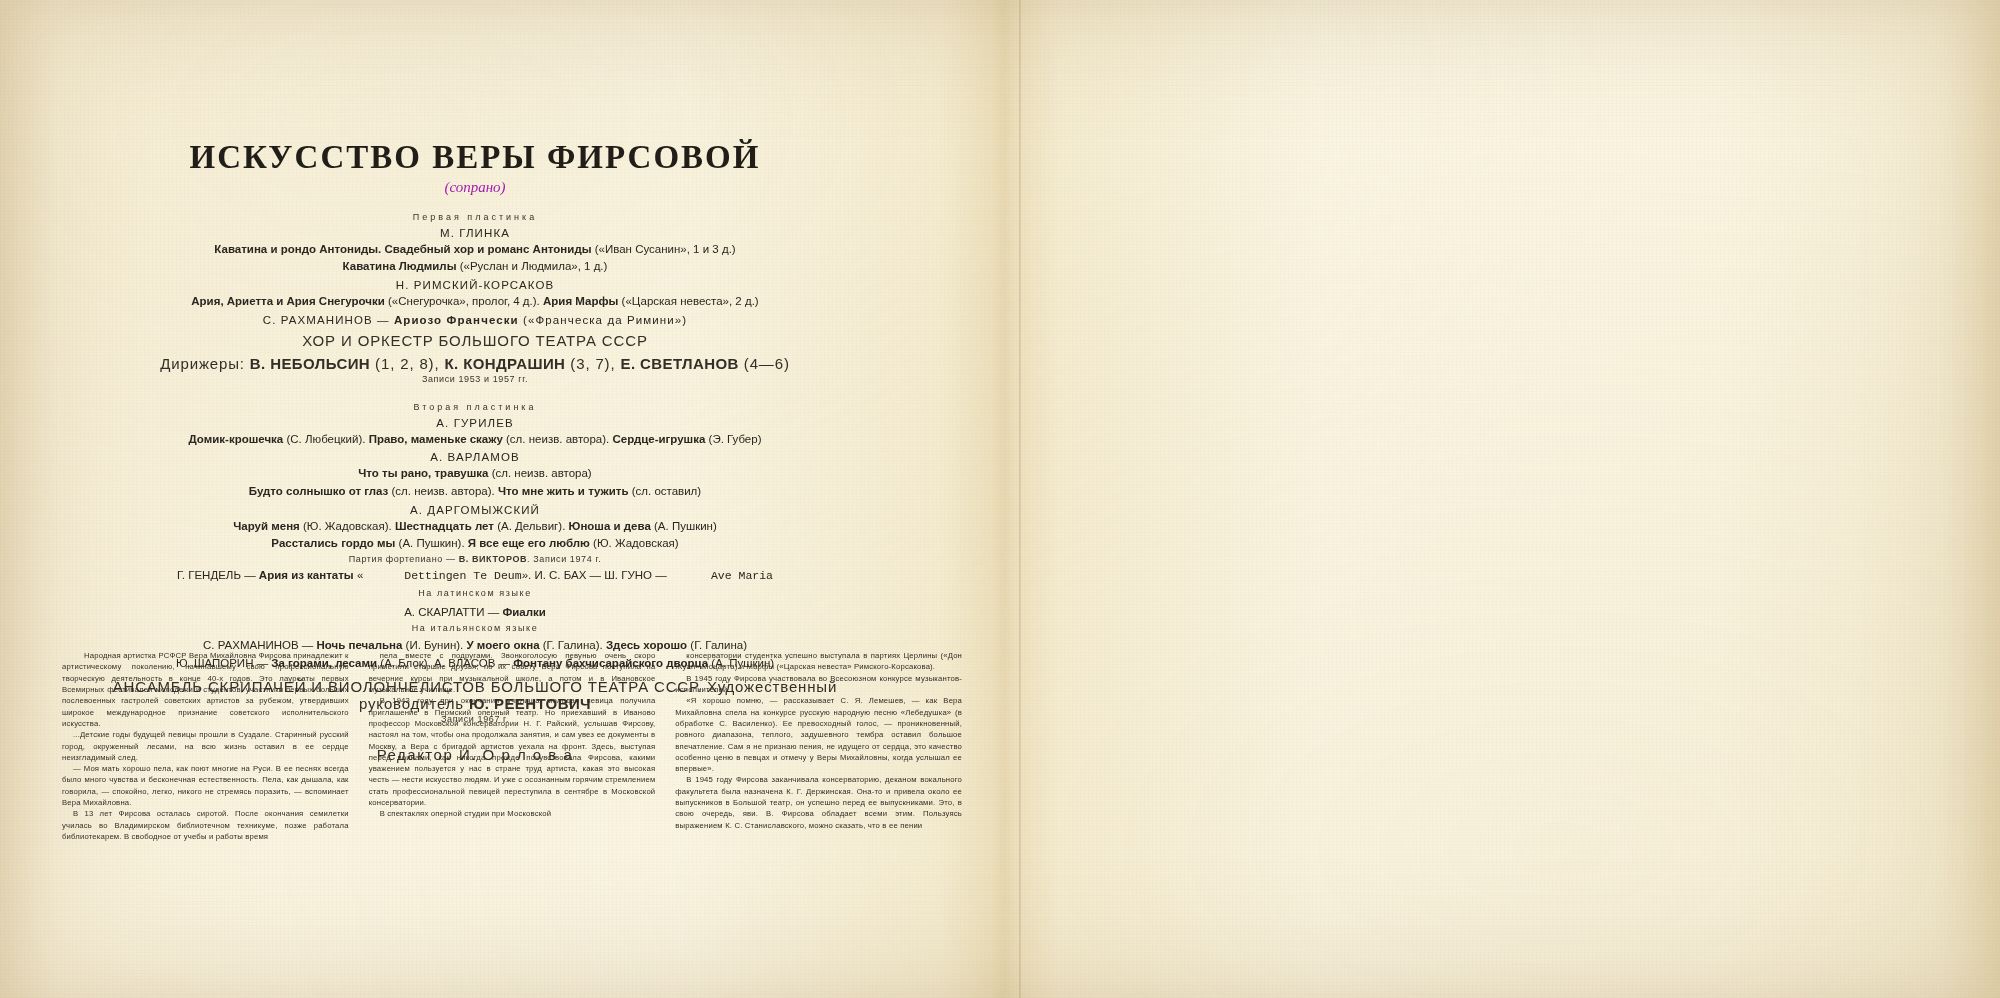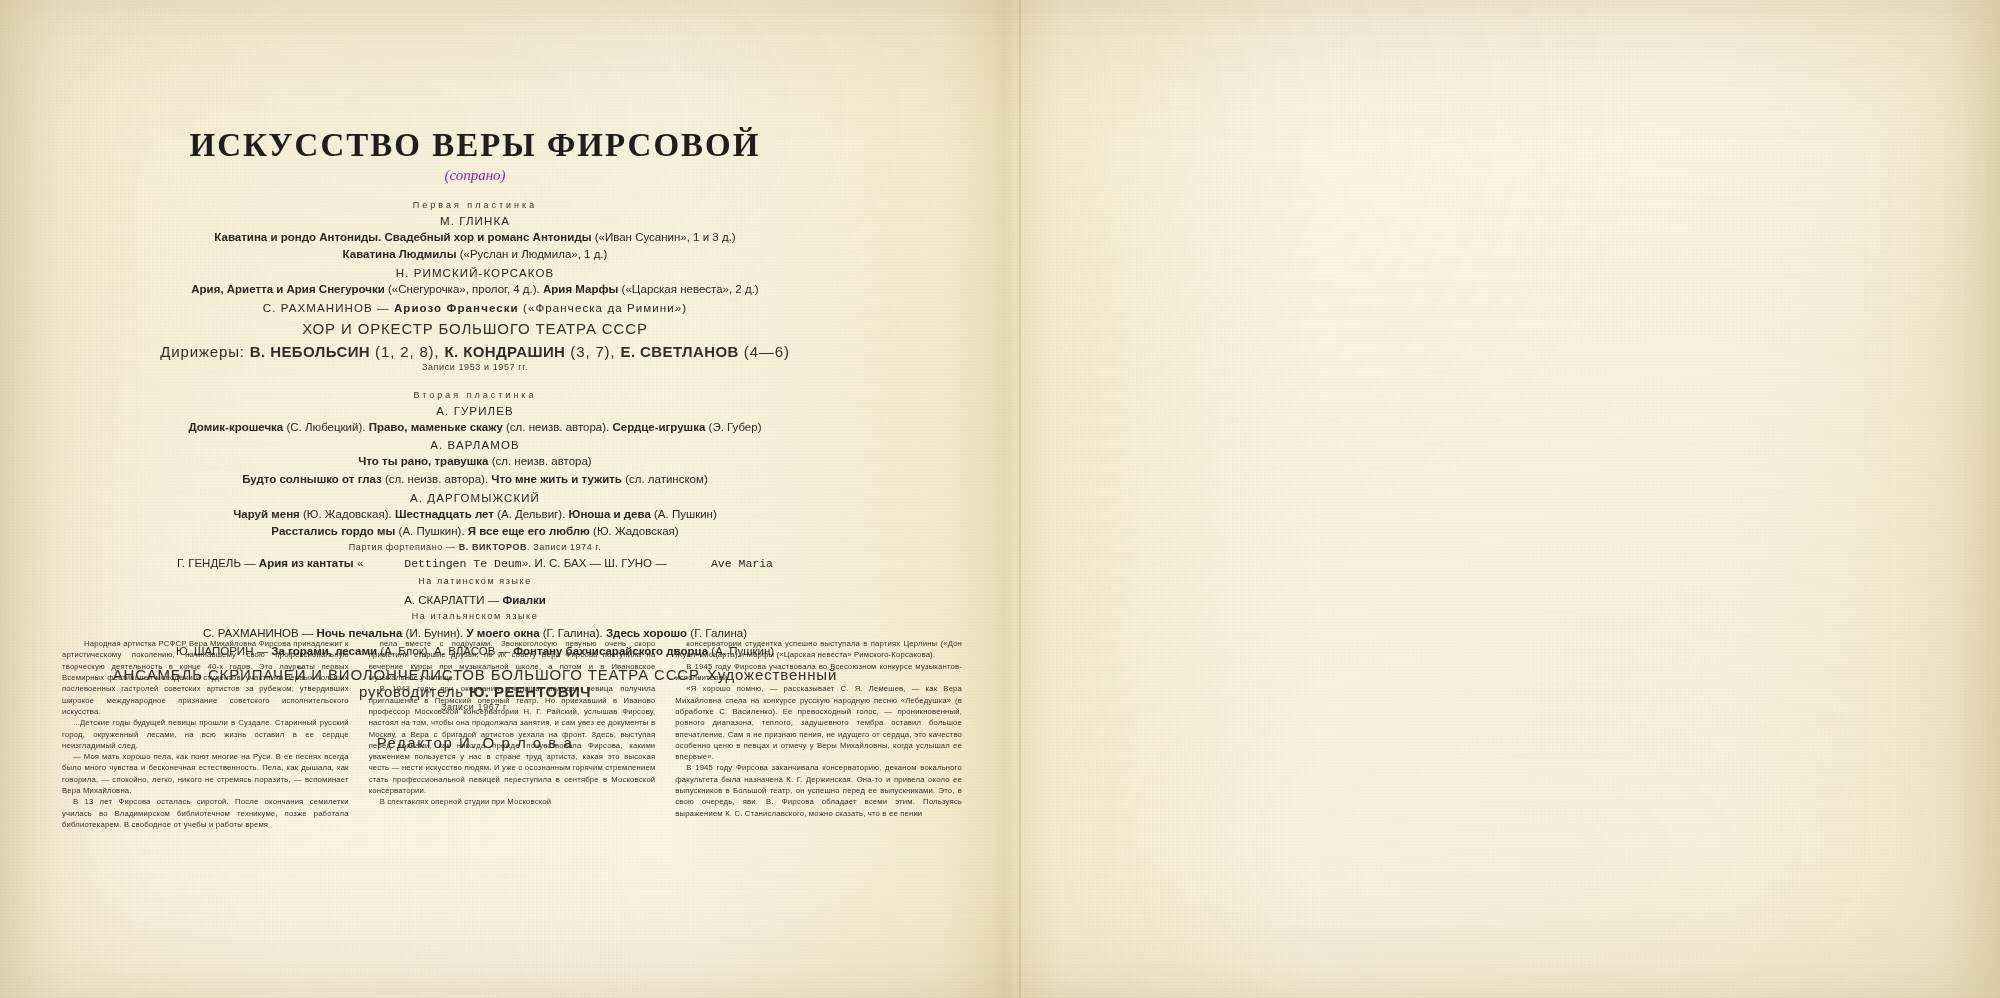--- a/index.html
+++ b/index.html
@@ -30,21 +30,21 @@
   }
   #vignette{
     position:absolute;inset:0;pointer-events:none;
     box-shadow: inset 0 0 120px 22px rgba(168,142,92,.20), inset 0 0 40px 0 rgba(168,142,92,.10);
   }
   #fold{
     position:absolute;left:1019px;top:0;width:2px;height:998px;
     background:linear-gradient(90deg, rgba(140,115,70,.28), rgba(140,115,70,.10));
     pointer-events:none;
   }
-  .page{position:absolute;top:0;height:930px;}
+  .page{position:absolute;top:12px;height:930px;}
   #left-page{left:0;width:1020px;}
   #right-page{left:1020px;width:980px;}
 
   
   #header{
     position:absolute;left:70px;top:128px;width:810px;
     text-align:center;
   }
   .album-title{
     font-family:"Liberation Serif", serif;
@@ -127,21 +127,21 @@
     <div class="perf-line">ХОР И ОРКЕСТР БОЛЬШОГО ТЕАТРА СССР</div>
     <div class="perf-line">Дирижеры: <b>В. НЕБОЛЬСИН</b> (1, 2, 8), <b>К.  КОНДРАШИН</b> (3, 7), <b>Е. СВЕТЛАНОВ</b> (4—6)</div>
     <div class="note-line">Записи 1953 и 1957 гг.</div>
 
     <div class="disc-label" style="margin-top:18px">Вторая пластинка</div>
     <div id="disc-two-sections">
         <div class="composer">А.  ГУРИЛЕВ</div>
         <div class="tracks-line"><b>Домик-крошечка</b> <span class="lite">(С. Любецкий)</span>. <b>Право, маменьке скажу</b> <span class="lite">(сл. неизв. автора)</span>. <b>Сердце-игрушка</b> <span class="lite">(Э. Губер)</span></div>
         <div class="composer">А. ВАРЛАМОВ</div>
         <div class="tracks-line"><b>Что ты рано, травушка</b> <span class="lite">(сл. неизв. автора)</span></div>
-        <div class="tracks-line"><b>Будто солнышко от глаз</b> <span class="lite">(сл. неизв. автора)</span>. <b>Что мне жить и тужить</b> <span class="lite">(сл. латинском)</span></div>
+        <div class="tracks-line"><b>Будто солнышко от глаз</b> <span class="lite">(сл. неизв. автора)</span>. <b>Что мне жить и тужить</b> <span class="lite">(сл. оставил)</span></div>
         <div class="composer">А. ДАРГОМЫЖСКИЙ</div>
         <div class="tracks-line"><b>Чаруй меня</b> <span class="lite">(Ю. Жадовская)</span>. <b>Шестнадцать лет</b> <span class="lite">(А. Дельвиг)</span>. <b>Юноша и дева</b> <span class="lite">(А. Пушкин)</span></div>
         <div class="tracks-line"><b>Расстались гордо мы</b> <span class="lite">(А. Пушкин)</span>. <b>Я все еще его люблю</b> <span class="lite">(Ю. Жадовская)</span></div>
       </div>
     <div class="note-line">Партия фортепиано — <b>В. ВИКТОРОВ</b>. Записи 1974 г.</div>
     <div class="tracks-line" style="margin-top:3px">Г. ГЕНДЕЛЬ — <b>Ария из кантаты</b> «<span class="serif-inline">Dettingen Te  Deum</span>». И. С. БАХ — Ш. ГУНО — <span class="serif-inline">Ave Maria</span></div>
     <div class="lang-line">На латинском языке</div>
     <div class="tracks-line" style="margin-top:6px">А. СКАРЛАТТИ — <b>Фиалки</b></div>
     <div class="lang-line">На итальянском языке</div>
     <div id="disc-two-russian">

